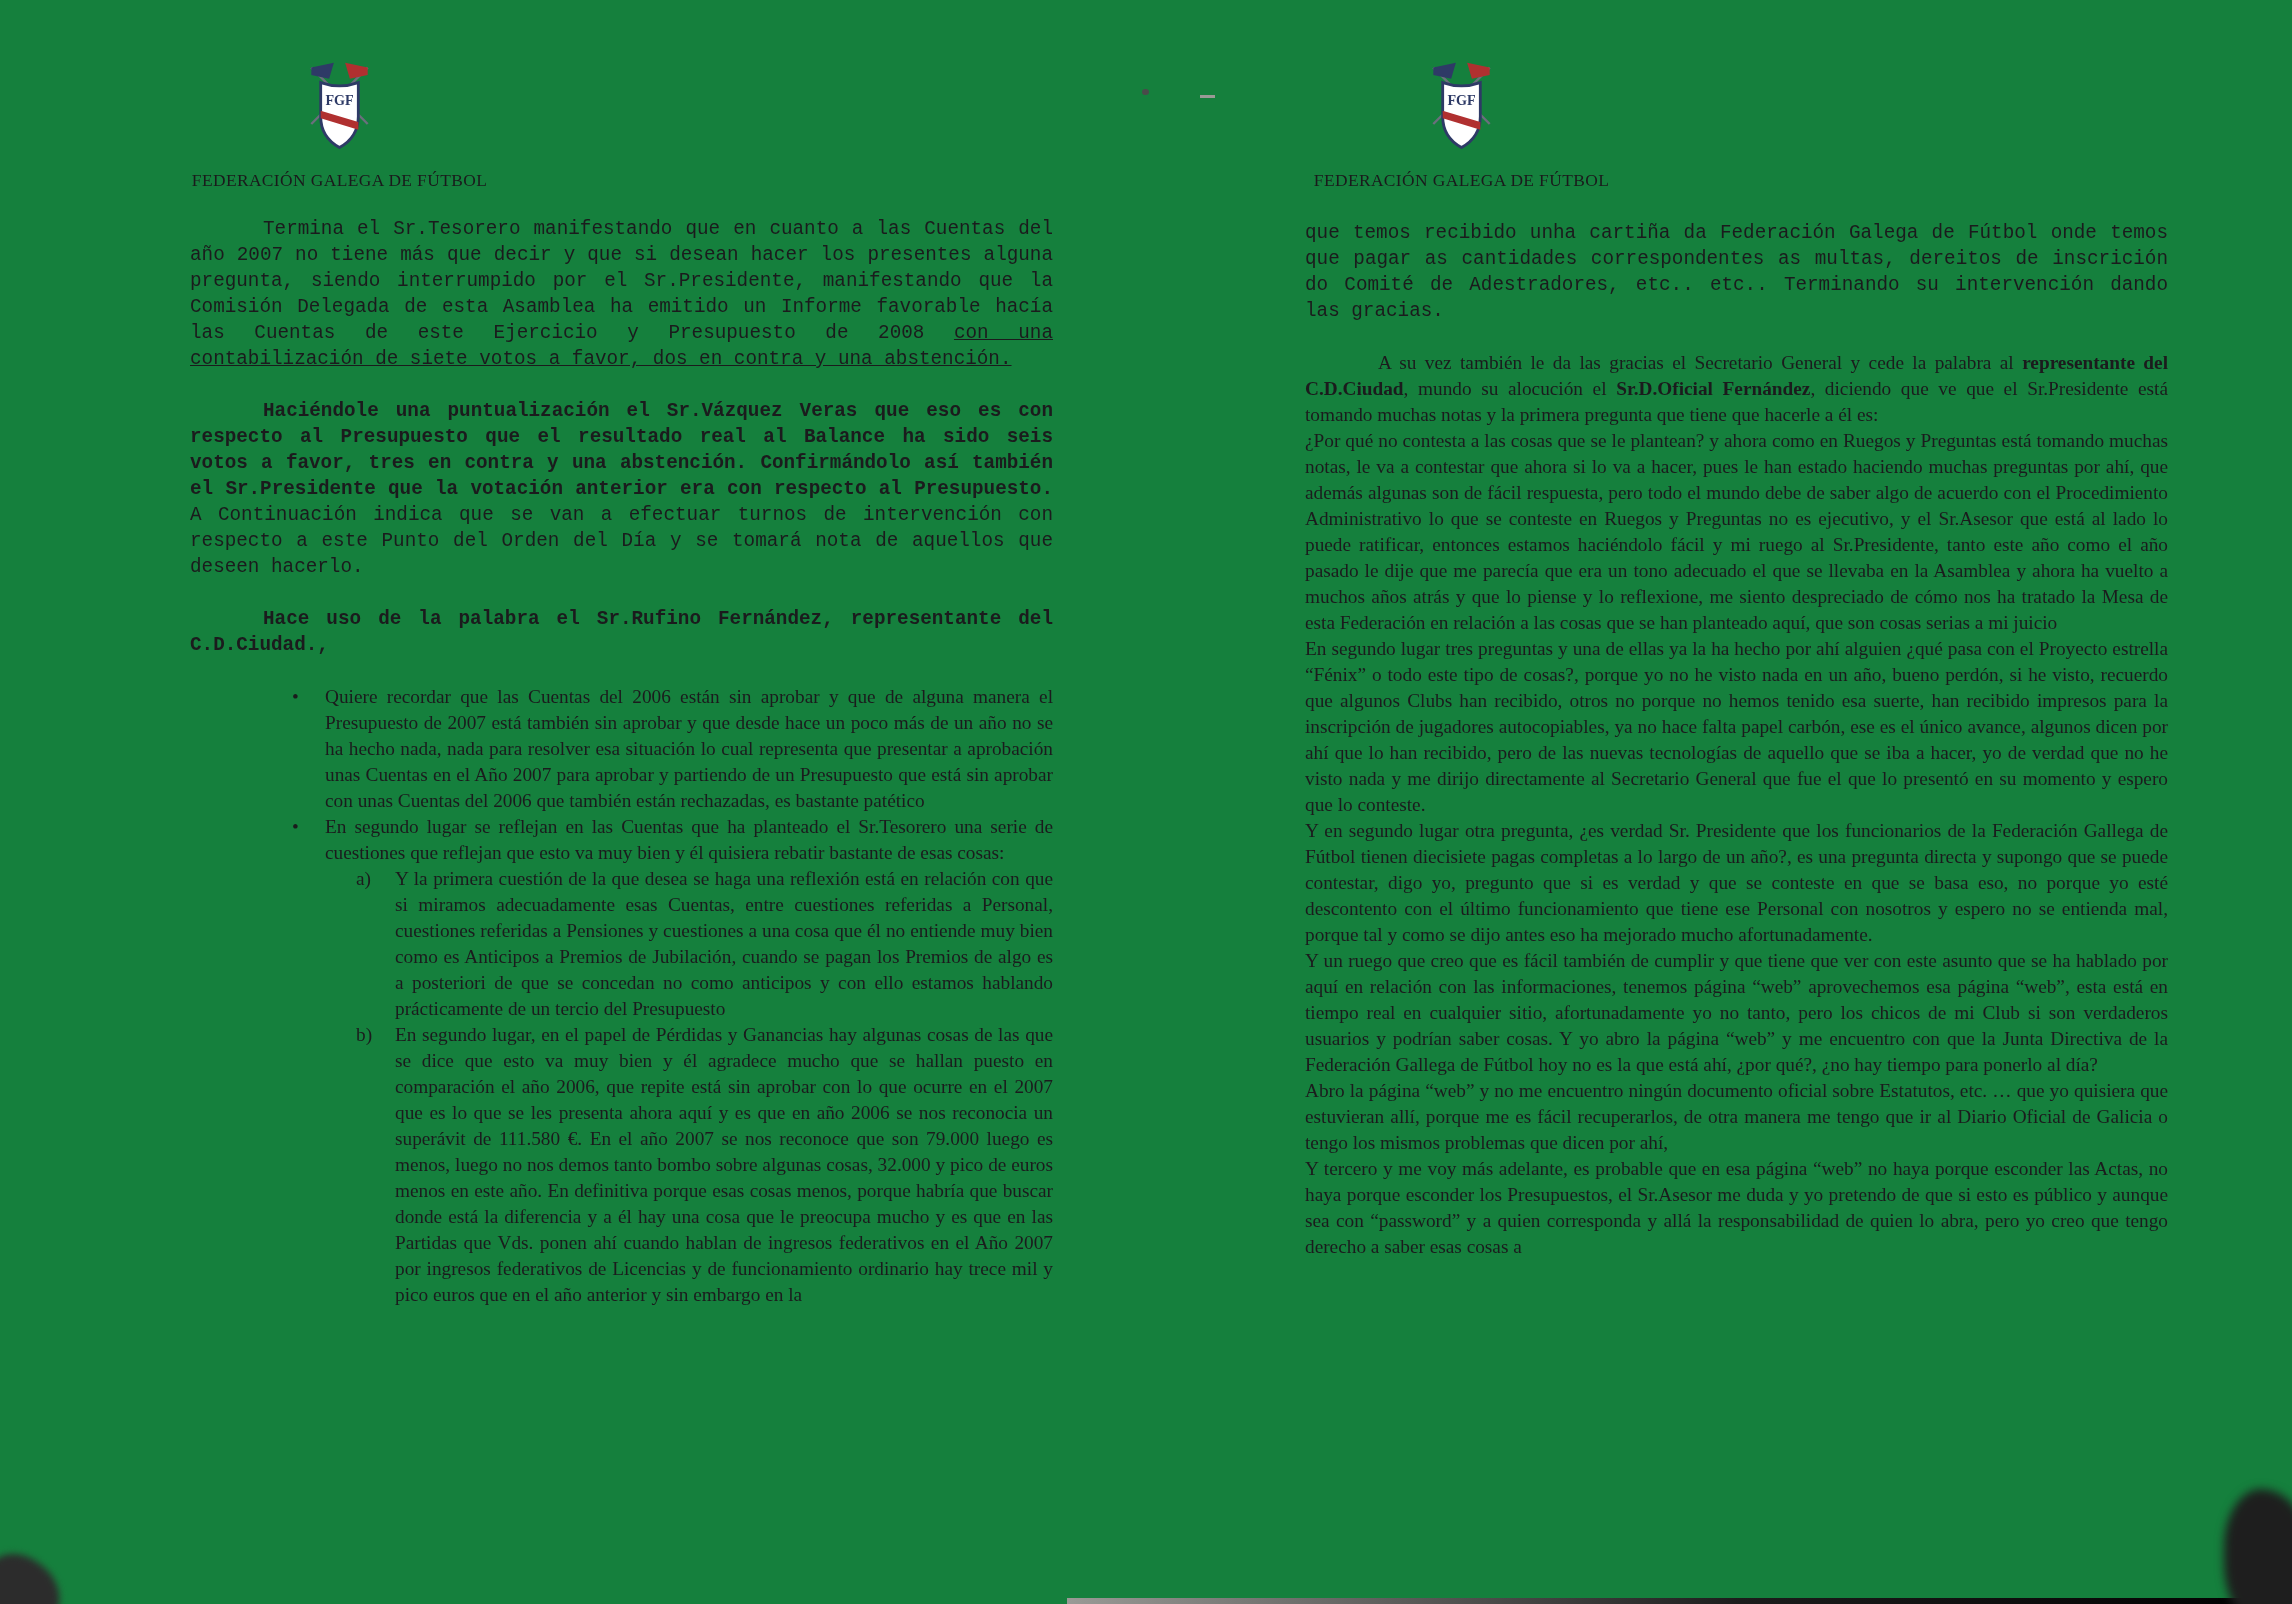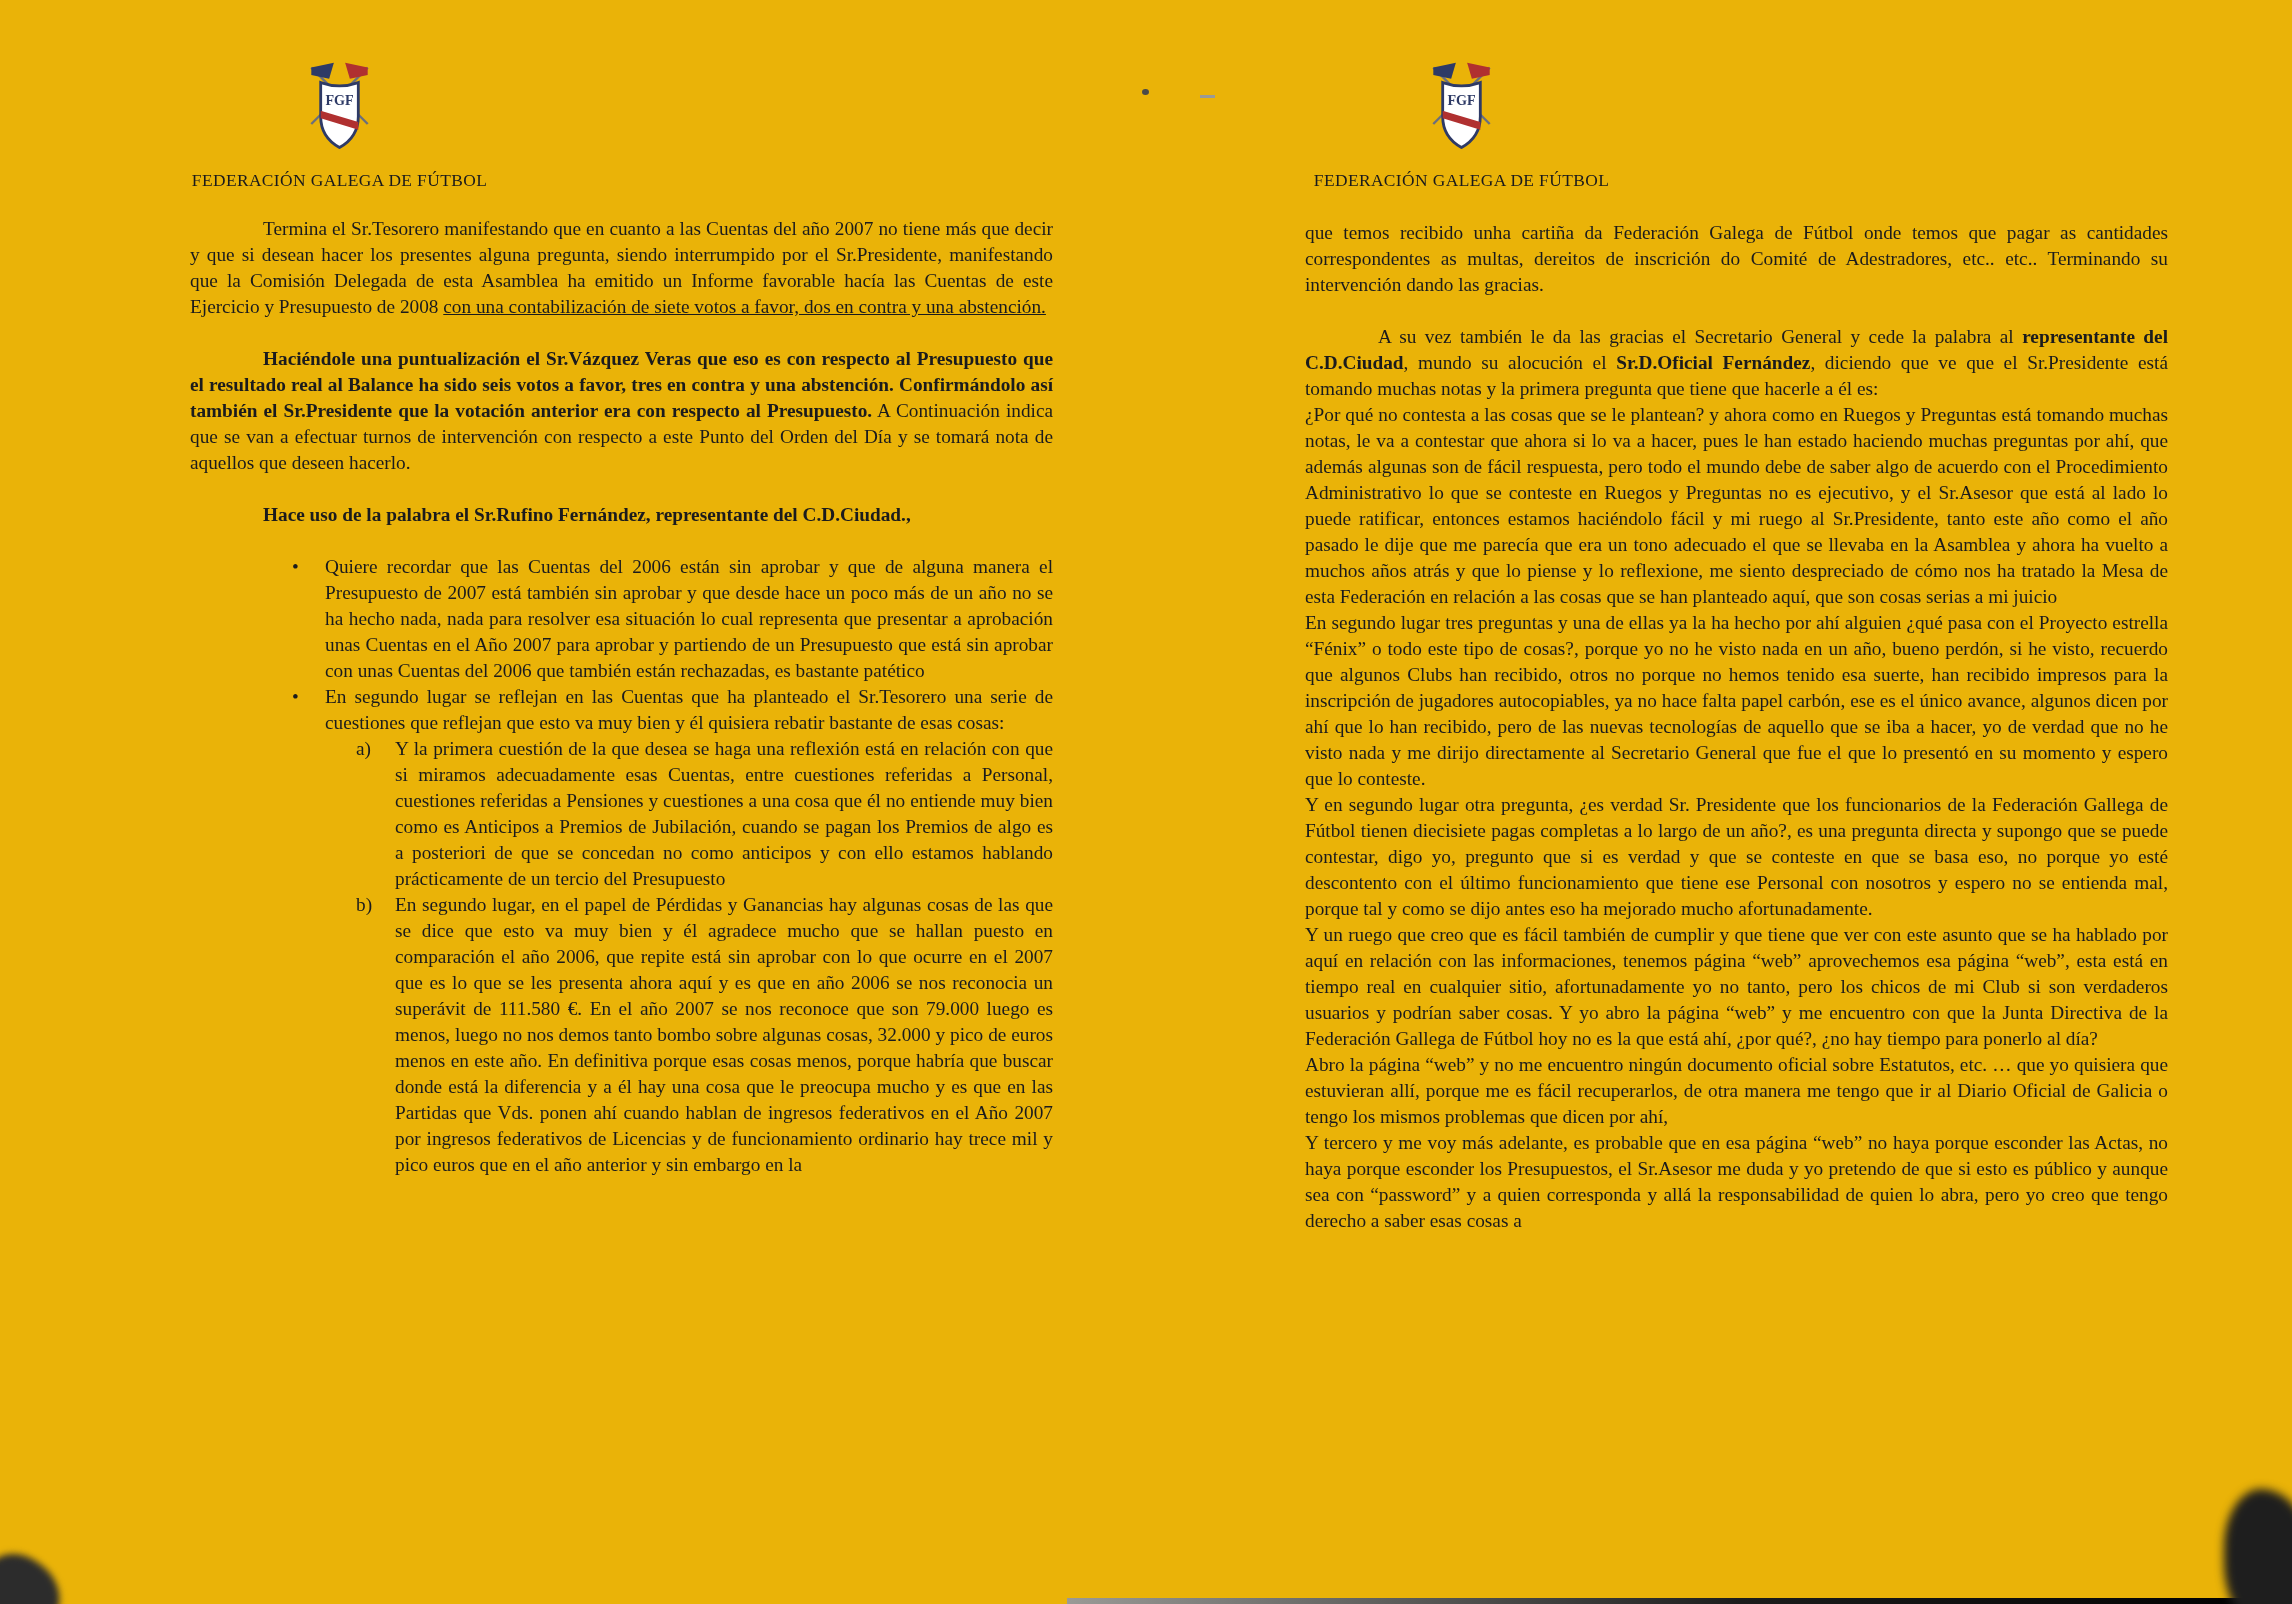--- a/index.html
+++ b/index.html
@@ -5,21 +5,21 @@
   :root{
     --ink:#1b1b1d;
     --navy:#2e3a66;
     --red:#b03030;
   }
   *{box-sizing:border-box;}
   html,body{margin:0;padding:0;background:#e9e9e6;}
   .scan{
     position:relative;
     width:2292px;height:1605px;
-    background:#eab308;
+    background:#15803d;
     overflow:hidden;
     font-family:"Liberation Serif","DejaVu Serif",serif;
     color:var(--ink);
   }
   .page{position:absolute;top:0;height:1605px;width:1146px;}
   .page.left{left:0;}
   .page.right{left:1146px;}
 
   .page-header{
     position:absolute;top:54px;width:299px;
@@ -36,21 +36,21 @@
   .page-text{
     position:absolute;width:863px;
     font-size:19.3px;line-height:26px;
     text-align:justify;
   }
   .page.left .page-text{left:190px;top:216px;}
   .page.right .page-text{left:159px;top:220px;} 
 
   .para{text-align:justify;}
   .para.indent{text-indent:73px;}
-  .para.gap{margin-bottom:26px;}
+  .para.gap{margin-bottom:26px;font-family:Liberation Mono, monospace;}
   .para.bullet{padding-left:135px;position:relative;}
   .para.bullet .marker{position:absolute;left:102px;top:0;text-indent:0;}
   .para.alpha{padding-left:205px;position:relative;}
   .para.alpha .marker{position:absolute;left:166px;top:0;text-indent:0;}
   .b{font-weight:bold;}
   .u{text-decoration:underline;}
 
   
   .speck-dot{position:absolute;left:1142px;top:89px;width:6.8px;height:5.8px;background:#4a4a4a;border-radius:50%;}
   .speck-dash{position:absolute;left:1200px;top:95px;width:15.4px;height:2.9px;background:#9a9a96;}

